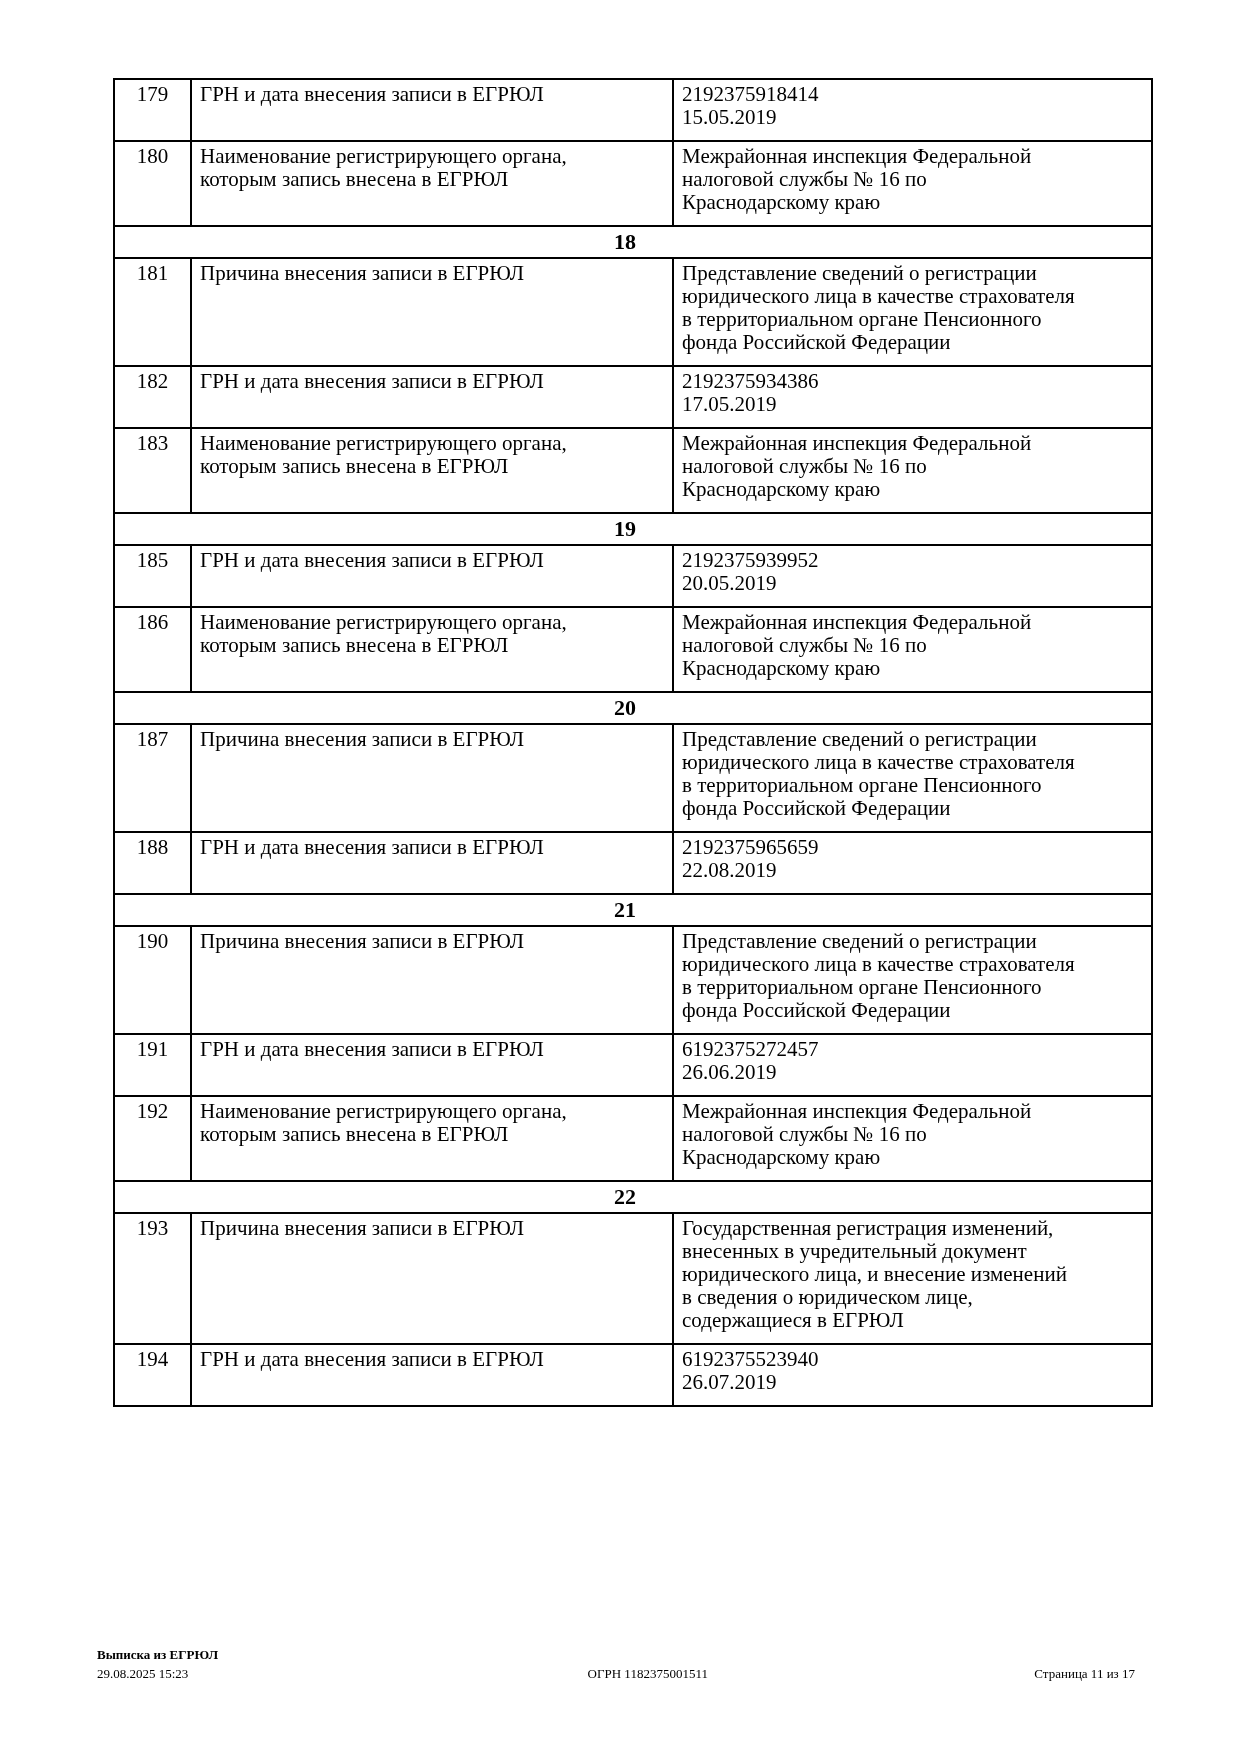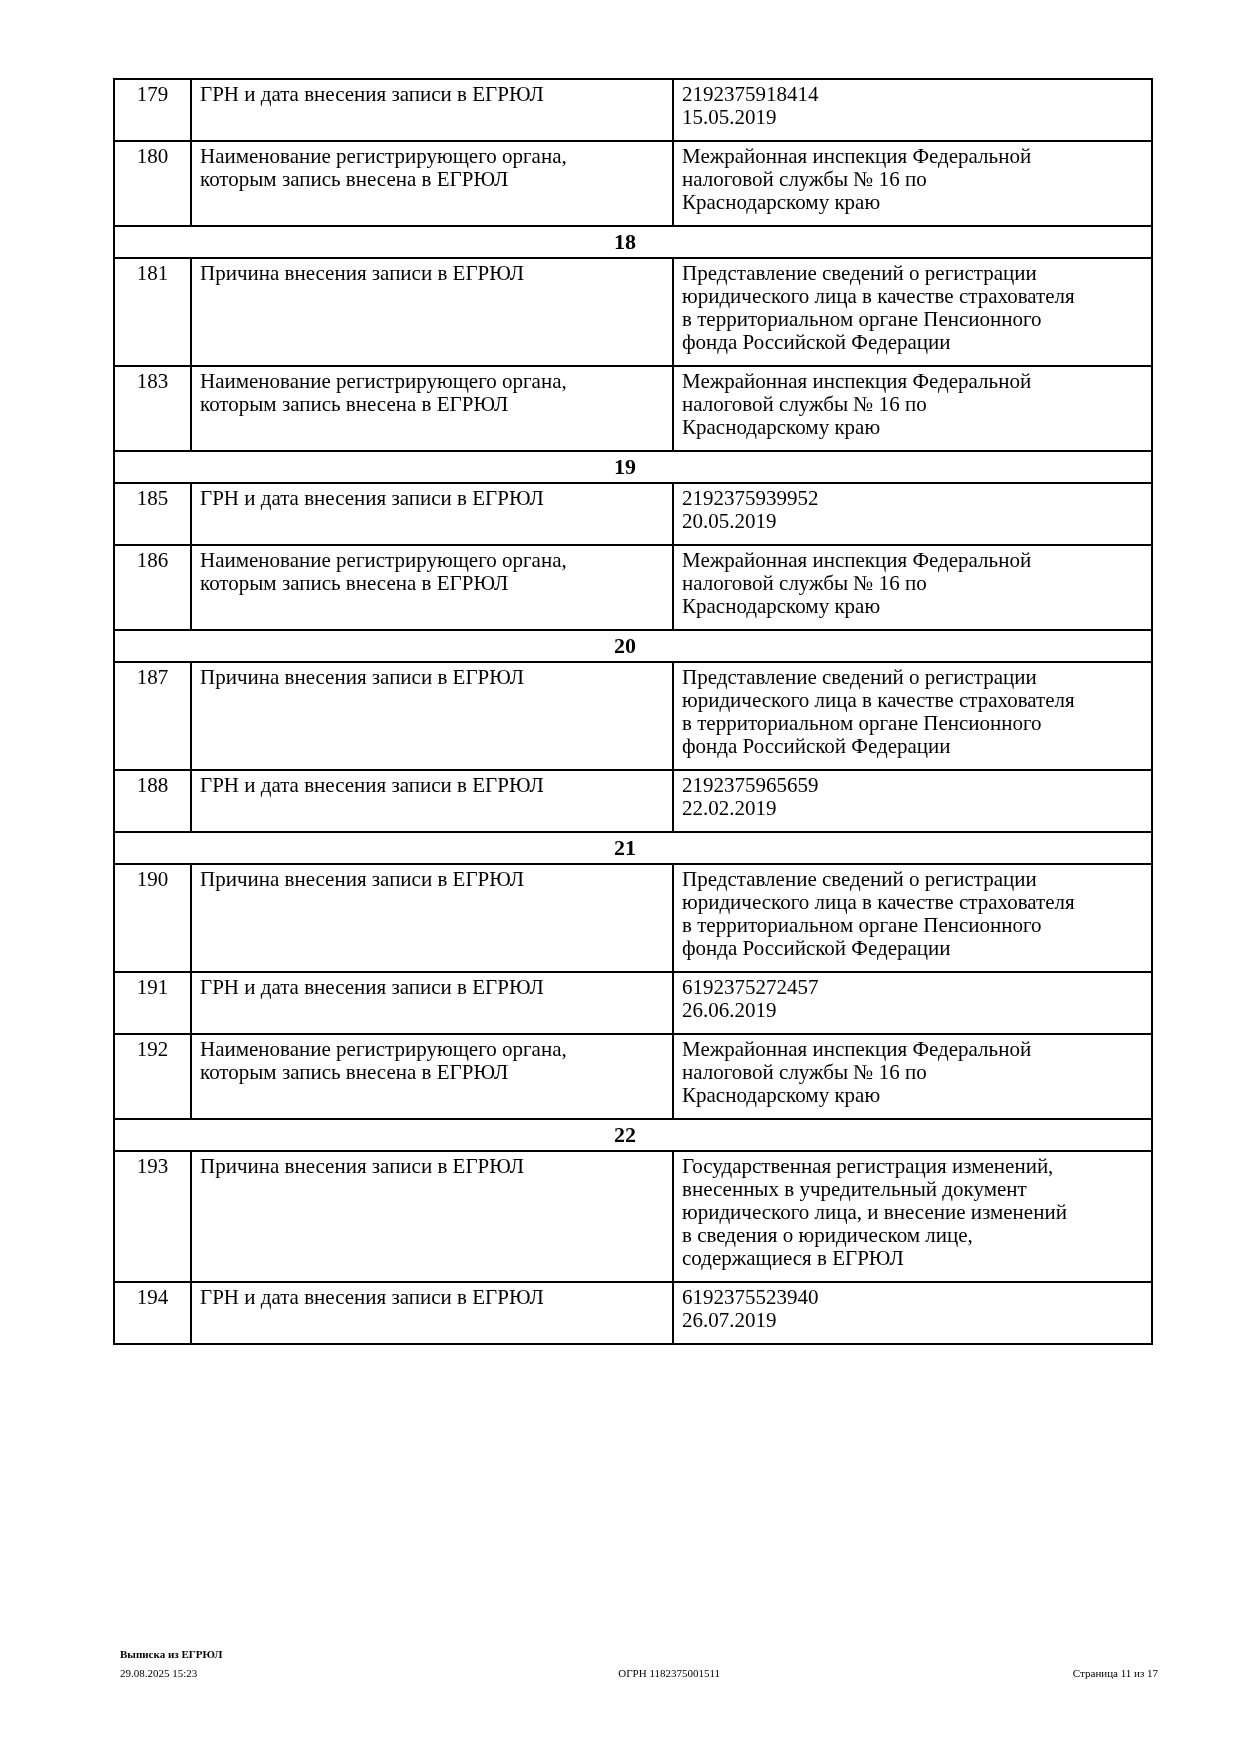--- a/index.html
+++ b/index.html
@@ -36,27 +36,27 @@
     white-space: pre-line;
   }
   tr.section td {
     text-align: center;
     font-weight: bold;
     font-size: 22px;
     padding: 3px 24px 4px 8px;
   }
   .footer {
     position: absolute;
-    left: 120px;
+    left: 97px;
     width: 1038px;
     top: 1645px;
     display: flex;
     justify-content: space-between;
     align-items: flex-end;
-    font-size: 11px;
+    font-size: 13px;
     line-height: 19px;
   }
   .f-title { font-weight: bold; }
   .footer-center { text-align: center; margin-left: 43px; }
   .footer-right { text-align: left; }
 </style>
 </head>
 <body>
 
 <div class="page">
@@ -87,20 +87,26 @@
       </tr>
       <tr>
         <td class="num">181</td>
         <td class="label">Причина внесения записи в ЕГРЮЛ</td>
         <td class="value">Представление сведений о регистрации
 юридического лица в качестве страхователя
 в территориальном органе Пенсионного
 фонда Российской Федерации</td>
       </tr>
       <tr>
+        <td class="num">182</td>
+        <td class="label">ГРН и дата внесения записи в ЕГРЮЛ</td>
+        <td class="value">2192375934386
+17.05.2019</td>
+      </tr>
+      <tr>
         <td class="num">183</td>
         <td class="label">Наименование регистрирующего органа,
 которым запись внесена в ЕГРЮЛ</td>
         <td class="value">Межрайонная инспекция Федеральной
 налоговой службы № 16 по
 Краснодарскому краю</td>
       </tr>
       <tr class="section">
         <td colspan="3">19</td>
       </tr>
@@ -126,21 +132,21 @@
         <td class="label">Причина внесения записи в ЕГРЮЛ</td>
         <td class="value">Представление сведений о регистрации
 юридического лица в качестве страхователя
 в территориальном органе Пенсионного
 фонда Российской Федерации</td>
       </tr>
       <tr>
         <td class="num">188</td>
         <td class="label">ГРН и дата внесения записи в ЕГРЮЛ</td>
         <td class="value">2192375965659
-22.02.2019</td>
+22.08.2019</td>
       </tr>
       <tr class="section">
         <td colspan="3">21</td>
       </tr>
       <tr>
         <td class="num">190</td>
         <td class="label">Причина внесения записи в ЕГРЮЛ</td>
         <td class="value">Представление сведений о регистрации
 юридического лица в качестве страхователя
 в территориальном органе Пенсионного

